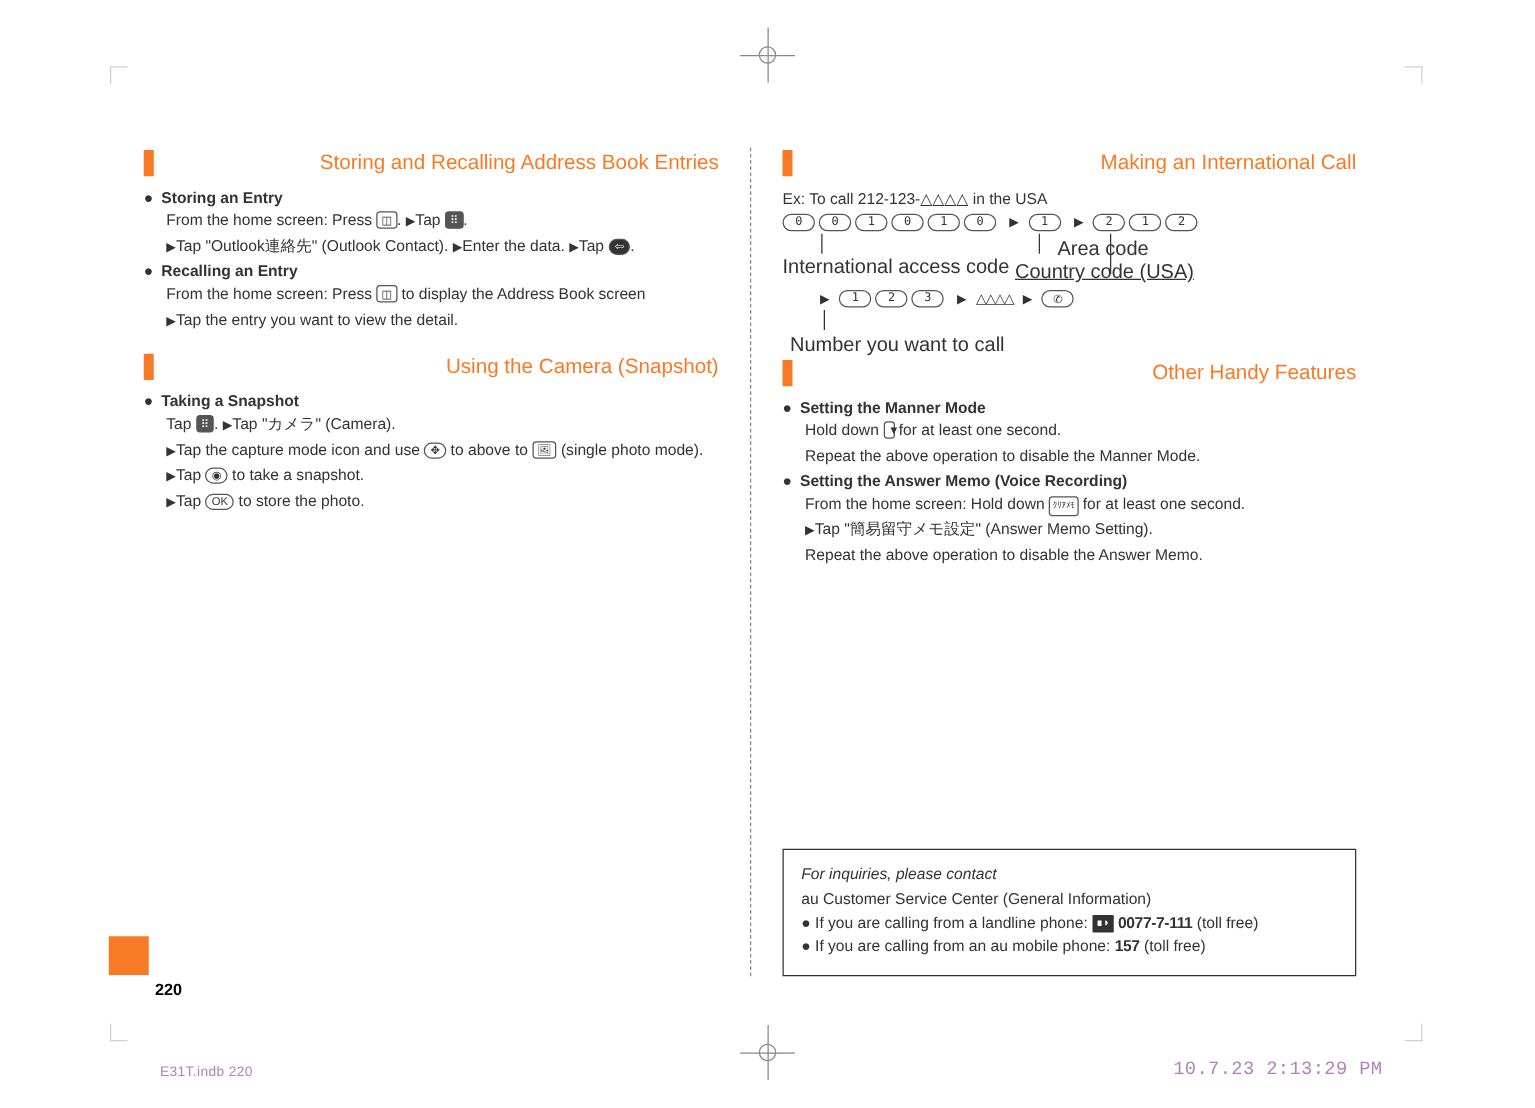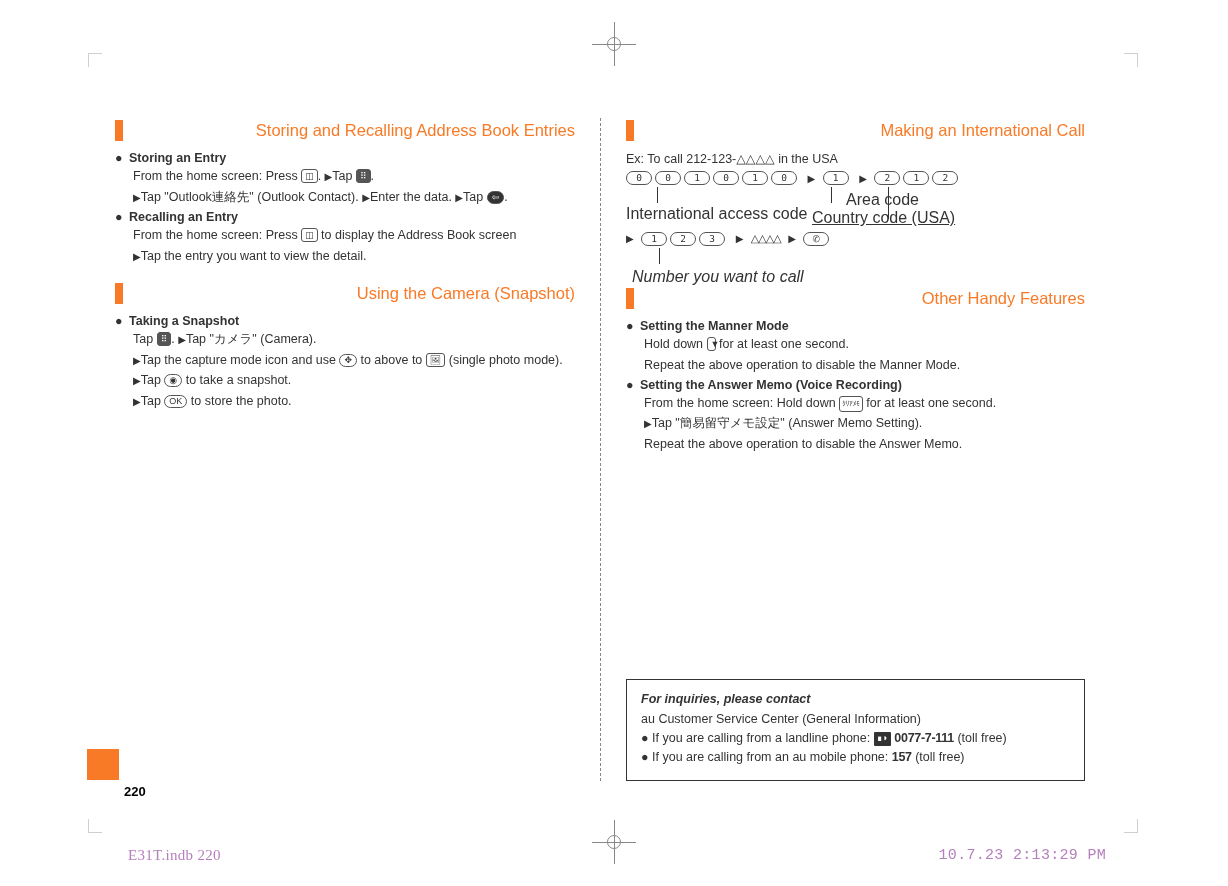--- a/index.html
+++ b/index.html
@@ -69,24 +69,24 @@
   }
   .page-num {
     position:absolute; left:124px; top:784px;
     font-size:13px; font-weight:bold; color:#000;
   }
   .contact-box {
     border:1.5px solid #333; padding:10px 14px 12px 14px;
     margin-top: 225px;
     font-size:12.5px; line-height:1.55;
   }
-  .contact-box .title { font-style: italic; font-weight: bold; }
+  .contact-box .title { font-style: italic; font-weight: normal; }
   .tel-icon { display:inline-block; background:#333; color:#fff; font-size:9px; padding:0 3px; border-radius:1px; vertical-align:1px;}
   .tel { font-family: 'Arial Black', Arial; font-weight: bold; letter-spacing:-0.3px;}
-  .footer-left { position:absolute; left:128px; bottom:22px; font-family:Liberation Serif, serif; color:#b57fbd; font-size:15px; letter-spacing:0.3px;text-align:center;}
+  .footer-left { position:absolute; left:128px; bottom:22px; font-family:Liberation Sans, sans-serif; color:#b57fbd; font-size:11px; letter-spacing:0.3px;text-align:center;}
   .footer-right { position:absolute; right:122px; bottom:22px; font-family:'Courier New',monospace; color:#b57fbd; font-size:15px; letter-spacing:0.3px;}
   .crop-corner { position:absolute; width:14px; height:14px; border-color:#cfcfcf; }
   .tlc { left:88px; top:53px; border-left:1px solid #cfcfcf; border-top:1px solid #cfcfcf;}
   .trc { right:90px; top:53px; border-right:1px solid #cfcfcf; border-top:1px solid #cfcfcf;}
   .blc { left:88px; bottom:53px; border-left:1px solid #cfcfcf; border-bottom:1px solid #cfcfcf;}
   .brc { right:90px; bottom:53px; border-right:1px solid #cfcfcf; border-bottom:1px solid #cfcfcf;}
   .crop-mark-top, .crop-mark-bottom { position:absolute; left:50%; transform:translateX(-50%); }
   .crop-mark-top { top:14px; }
   .crop-mark-bottom { bottom:14px; }
   .cross { width:60px; height:60px; position:relative;}
@@ -155,31 +155,31 @@
     </div>
     <div class="dial-labels">
       <span class="vline" style="top:0;"></span>
       <span class="vline" style="left:262px; top:0; height:32px;"></span>
       <span class="dial-label" style="left:220px; top:4px;">Area code</span>
       <span class="dial-label" style="left:0; top:18px;">International access code</span>
       <span class="dial-label" style="left:186px; top:22px;text-decoration:underline;">Country code (USA)</span>
       <span class="vline" style="left:205px; top:0; height:16px;"></span>
     </div>
 
-    <div class="dial-row" style="margin-top:2px;">
+    <div class="dial-row" style="margin-top:2px;margin-left:30px;">
       <span class="small-tri" style="margin-left:0;">▶</span>
       <span class="numkey">1</span><span class="numkey">2</span><span class="numkey">3</span>
       <span class="small-tri">▶</span>
       <span class="open-tri">△△△△</span>
       <span class="small-tri">▶</span>
       <span class="call-icon">✆</span>
     </div>
     <div class="dial-labels" style="height:38px;">
       <span class="vline" style="left:33px; top:0;"></span>
-      <span class="dial-label" style="left:6px; top:20px;font-style:italic;">Number you want to call</span>
+      <span class="dial-label" style="left:6px; top:20px;">Number you want to call</span>
     </div>
 
     <div class="section-heading">Other Handy Features</div>
 
     <div class="bullet-row"><span class="bullet">●</span><span class="bold">Setting the Manner Mode</span></div>
     <div class="body">
       <p><span>Hold down </span><span class="icon-box" style="width:9px;text-align:center;">▼</span><span> for at least one second.</span></p>
       <p><span>Repeat the above operation to disable the Manner Mode.</span></p>
     </div>
 

